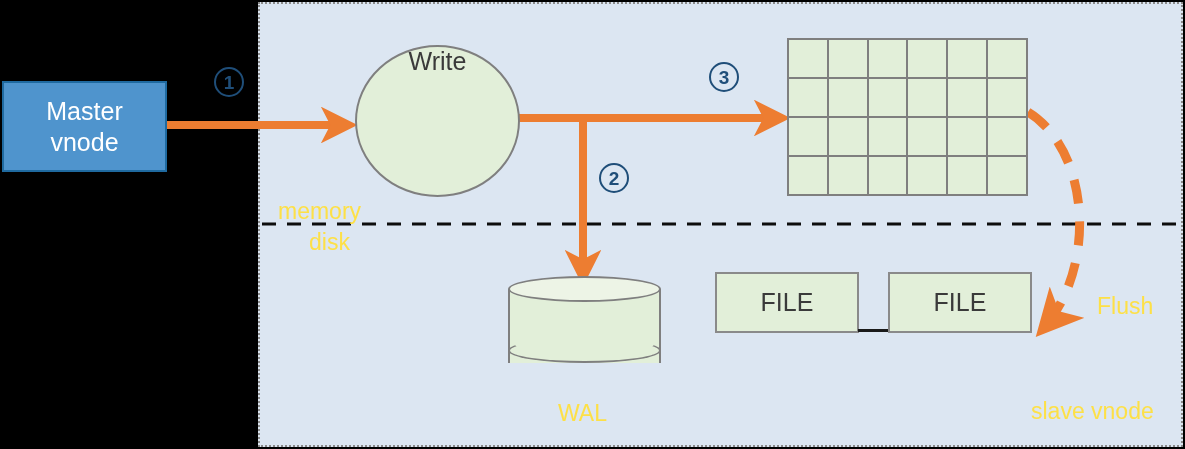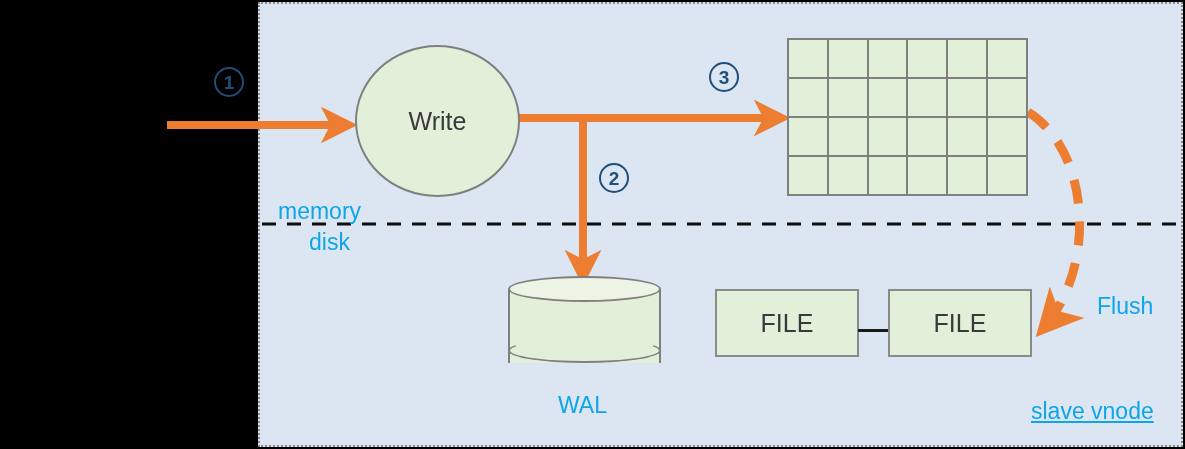--- a/index.html
+++ b/index.html
@@ -52,21 +52,20 @@
     position: absolute;
     left: 355px;
     top: 45px;
     width: 165px;
     height: 152px;
     background: #e2efd9;
     border: 2px solid #7f7f7f;
     border-radius: 50%;
     box-sizing: border-box;
     display: flex;
-    align-items: center;
     justify-content: center;
     color: #3a3a3a;
     font-size: 25px;
   }
 
   
   .grid {
     position: absolute;
     left: 787px;
     top: 38px;
@@ -118,23 +117,23 @@
     height: 26px;
     background: #edf4e6;
     border: 2px solid #7f7f7f;
     border-radius: 50%;
     box-sizing: border-box;
   }
 
   
   .file-box {
     position: absolute;
-    top: 289px;
+    top: 272px;
     width: 144px;
-    height: 68px;
+    height: 61px;
     background: #e2efd9;
     border: 2px solid #8a8a8a;
     box-sizing: border-box;
     display: flex;
     align-items: center;
     justify-content: center;
     font-size: 25px;
     color: #3a3a3a;
   }
   .file-1 { left: 715px; }
@@ -144,29 +143,29 @@
     left: 858px;
     top: 329px;
     width: 31px;
     height: 3px;
     background: #1a1a1a;
   }
 
   
   .lbl {
     position: absolute;
-    color: #0ea5e9;
+    color: #fde047;
     font-size: 23px;
     white-space: nowrap;
   }
   .lbl-memory { left: 278px; top: 198px; }
   .lbl-disk   { left: 278px; top: 229px; margin-left: 31px; }
-  .lbl-wal    { left: 558px; top: 392px; }
+  .lbl-wal    { left: 558px; top: 400px; }
   .lbl-flush  { left: 1097px; top: 248px; margin-top: 45px; }
-  .lbl-slave  { left: 1031px; top: 398px; text-decoration: underline; }
+  .lbl-slave  { left: 1031px; top: 398px; }
 
   
   .step {
     position: absolute;
     width: 30px;
     height: 30px;
     border: 2.5px solid #1f4e79;
     border-radius: 50%;
     box-sizing: border-box;
     color: #1f4e79;
@@ -210,20 +209,24 @@
 
     <line x1="167" y1="125" x2="348" y2="125" stroke="#ed7d31" stroke-width="8" marker-end="url(#arrowOrange)"></line>
 
     <line x1="519" y1="118" x2="781" y2="118" stroke="#ed7d31" stroke-width="8" marker-end="url(#arrowOrange)"></line>
 
     <line x1="583" y1="118" x2="583" y2="277" stroke="#ed7d31" stroke-width="8" marker-end="url(#arrowOrange)"></line>
 
     <path d="M 1028 112 C 1090 150, 1098 268, 1042 330" fill="none" stroke="#ed7d31" stroke-width="9" stroke-dasharray="24 18" stroke-linecap="butt" marker-end="url(#arrowOrangeCurve)"></path>
   </svg>
 
+  <div class="master-box">
+    <span>Master</span>
+    <span>vnode</span>
+  </div>
 
   <div class="write-circle">
     <span>Write</span>
   </div>
 
   <div class="grid">
     <div class="grid-cell"></div>
     <div class="grid-cell"></div>
     <div class="grid-cell"></div>
     <div class="grid-cell"></div>

